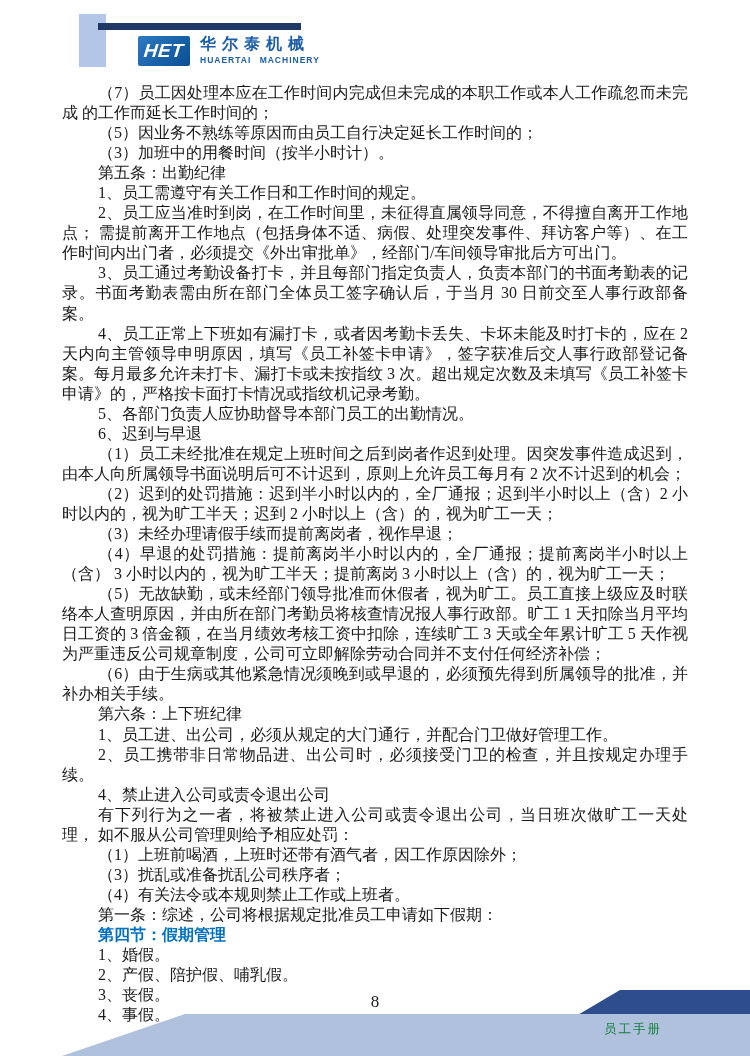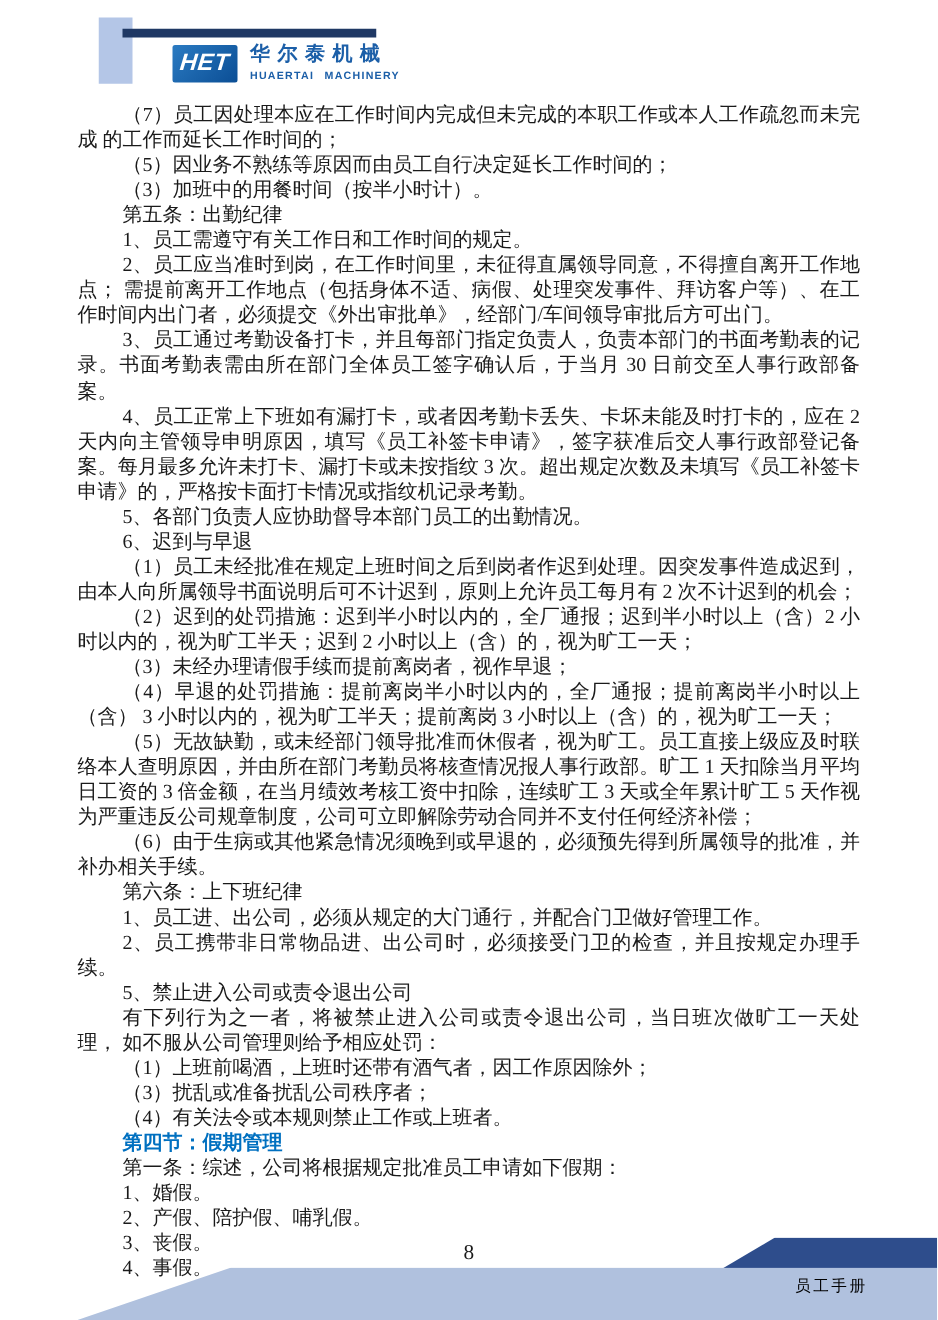--- a/index.html
+++ b/index.html
@@ -80,23 +80,23 @@
     background: var(--footer-ribbon, #2E4D8C);
     clip-path: polygon(620px 0, 750px 0, 750px 26px, 576px 26px);
   }
   .band-light {
     position: absolute; left: 0; top: 1014px;
     width: 750px; height: 42px;
     background: var(--footer-band, #B0C1DE);
     clip-path: polygon(185px 0, 750px 0, 750px 42px, 62px 42px);
   }
   .footer-label {
-    position: absolute; left: 600px; top: 1021px;
+    position: absolute; left: 568px; top: 1021px;
     width: 130px; text-align: center;
-    color: #000000;
+    color: #15803d;
     font-family: "Liberation Sans", "DejaVu Sans", sans-serif;
     font-size: 12.5px; letter-spacing: 2px;
     white-space: nowrap;
   }
 </style>
 </head>
 <body>
 
 <div class="page">
 
@@ -123,27 +123,27 @@
       <p class="para">6、迟到与早退</p>
       <p class="para">（1）员工未经批准在规定上班时间之后到岗者作迟到处理。因突发事件造成迟到，由本人向所属领导书面说明后可不计迟到，原则上允许员工每月有 2 次不计迟到的机会；</p>
       <p class="para">（2）迟到的处罚措施：迟到半小时以内的，全厂通报；迟到半小时以上（含）2 小时以内的，视为旷工半天；迟到 2 小时以上（含）的，视为旷工一天；</p>
       <p class="para">（3）未经办理请假手续而提前离岗者，视作早退；</p>
       <p class="para">（4）早退的处罚措施：提前离岗半小时以内的，全厂通报；提前离岗半小时以上（含） 3 小时以内的，视为旷工半天；提前离岗 3 小时以上（含）的，视为旷工一天；</p>
       <p class="para">（5）无故缺勤，或未经部门领导批准而休假者，视为旷工。员工直接上级应及时联络本人查明原因，并由所在部门考勤员将核查情况报人事行政部。旷工 1 天扣除当月平均日工资的 3 倍金额，在当月绩效考核工资中扣除，连续旷工 3 天或全年累计旷工 5 天作视为严重违反公司规章制度，公司可立即解除劳动合同并不支付任何经济补偿；</p>
       <p class="para">（6）由于生病或其他紧急情况须晚到或早退的，必须预先得到所属领导的批准，并补办相关手续。</p>
       <p class="para">第六条：上下班纪律</p>
       <p class="para">1、员工进、出公司，必须从规定的大门通行，并配合门卫做好管理工作。</p>
       <p class="para">2、员工携带非日常物品进、出公司时，必须接受门卫的检查，并且按规定办理手续。</p>
-      <p class="para">5、禁止进入公司或责令退出公司</p>
+      <p class="para">4、禁止进入公司或责令退出公司</p>
       <p class="para">有下列行为之一者，将被禁止进入公司或责令退出公司，当日班次做旷工一天处理， 如不服从公司管理则给予相应处罚：</p>
       <p class="para">（1）上班前喝酒，上班时还带有酒气者，因工作原因除外；</p>
       <p class="para">（3）扰乱或准备扰乱公司秩序者；</p>
       <p class="para">（4）有关法令或本规则禁止工作或上班者。</p>
+      <p class="para">第一条：综述，公司将根据规定批准员工申请如下假期：</p>
       <p class="para para-blue">第四节：假期管理</p>
-      <p class="para">第一条：综述，公司将根据规定批准员工申请如下假期：</p>
       <p class="para">1、婚假。</p>
       <p class="para">2、产假、陪护假、哺乳假。</p>
       <p class="para">3、丧假。</p>
       <p class="para">4、事假。</p>
     </div>
 
   <div class="page-number">8</div>
   <div class="ribbon-dark"></div>
   <div class="band-light"></div>
   <div class="footer-label">员工手册</div>

